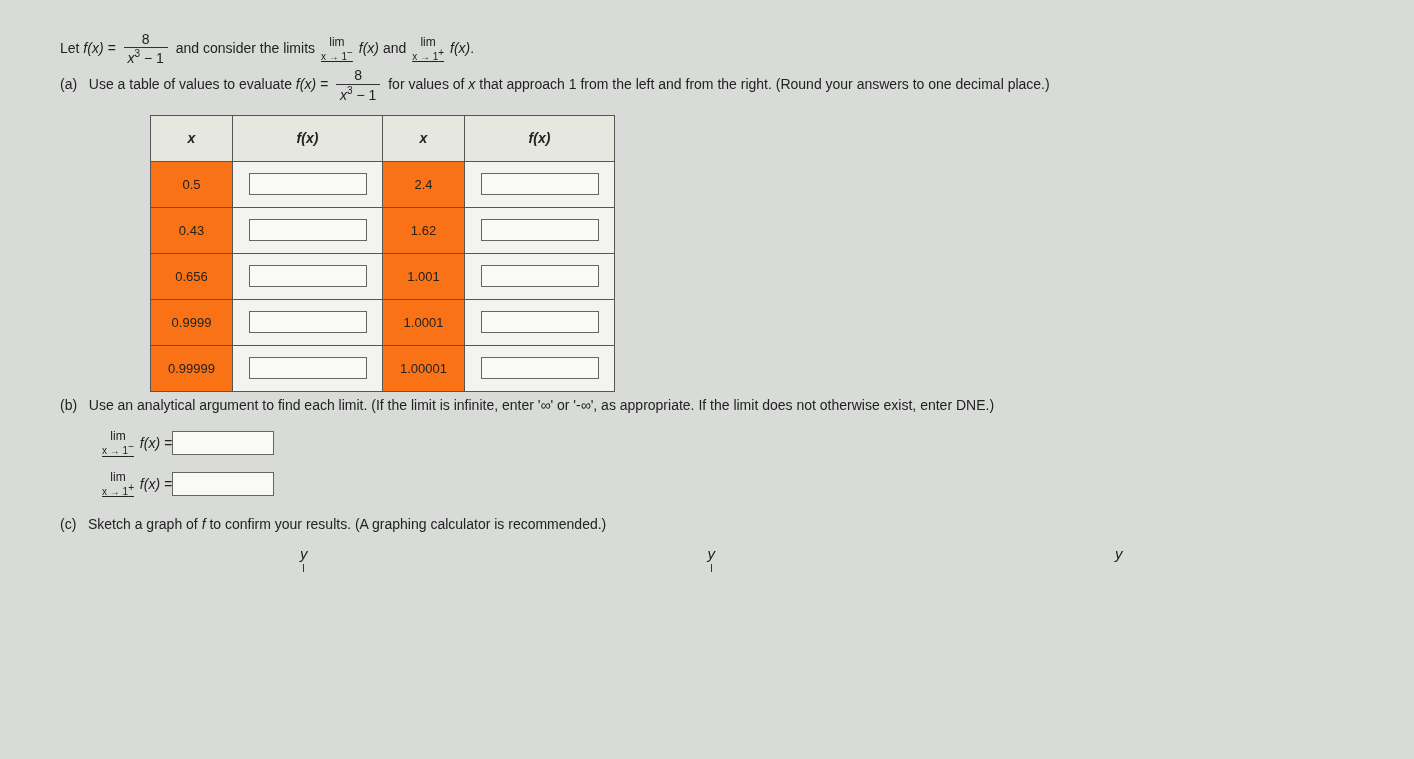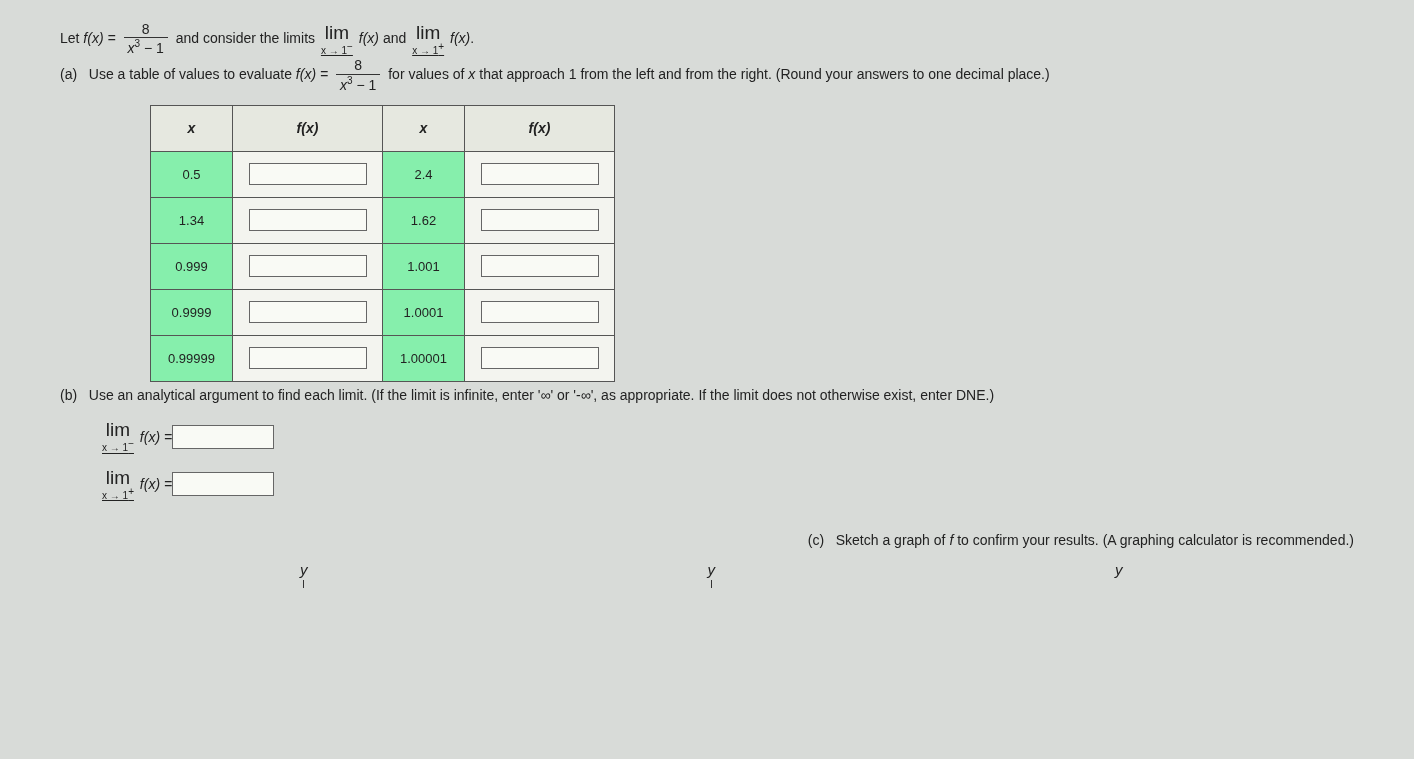--- a/index.html
+++ b/index.html
@@ -8,21 +8,21 @@
     padding: 0;
     background: #d8dbd8;
     font-family: Verdana, Arial, sans-serif;
     font-size: 14px;
     color: #222;
     width: 1414px;
     height: 759px;
     overflow: hidden;
   }
   .page {
-    padding: 22px 60px 0 60px;
+    padding: 32px 60px 0 60px;
   }
   .linebox {
     line-height: 1.6;
   }
   .frac {
     display: inline-block;
     vertical-align: middle;
     text-align: center;
     margin: 0 4px;
     font-size: 14px;
@@ -30,41 +30,41 @@
   }
   .frac .num { display: block; border-bottom: 1px solid #333; padding: 0 4px; }
   .frac .den { display: block; padding: 0 4px; }
   .lim {
     display: inline-block;
     vertical-align: middle;
     text-align: center;
     margin: 0 2px;
     line-height: 1.0;
   }
-  .lim .top { display: block; font-size: 19px;}
+  .lim .top { display: block; font-size: 12px;}
   .lim .bot { display: block; font-size: 10px; text-decoration: underline; }
   .sup { font-size: 10px; vertical-align: super;}
   .ital { font-style: italic; }
   .part-label { margin-top: 2px; margin-bottom: 10px; }
   table.valtable {
     border-collapse: collapse;
     margin-left: 90px;
     margin-top: 12px;
   }
   table.valtable th, table.valtable td {
     border: 1px solid #555;
     text-align: center;
     height: 46px;
   }
   table.valtable th {
     background: #e6e8e0;
     font-weight: bold;
     font-style: italic;
   }
-  table.valtable td.xcol { width: 82px; background: #86efac; font-size:13px;}
+  table.valtable td.xcol { width: 82px; background: #f97316; font-size:13px;}
   table.valtable th.xcol { width: 82px;}
   table.valtable td.fxcol { width: 150px; background: #f3f4ef;}
   table.valtable th.fxcol { width: 150px;}
   .answer-input {
     display: inline-block;
     width: 118px;
     height: 22px;
     border: 1px solid #666;
     background: #f9faf5;
     vertical-align: middle;
@@ -143,27 +143,27 @@
       </tr>
     </thead>
     <tbody id="table-body">
         <tr>
           <td class="xcol">0.5</td>
           <td class="fxcol"><span class="answer-input"></span></td>
           <td class="xcol">2.4</td>
           <td class="fxcol"><span class="answer-input"></span></td>
         </tr>
         <tr>
-          <td class="xcol">1.34</td>
+          <td class="xcol">0.43</td>
           <td class="fxcol"><span class="answer-input"></span></td>
           <td class="xcol">1.62</td>
           <td class="fxcol"><span class="answer-input"></span></td>
         </tr>
         <tr>
-          <td class="xcol">0.999</td>
+          <td class="xcol">0.656</td>
           <td class="fxcol"><span class="answer-input"></span></td>
           <td class="xcol">1.001</td>
           <td class="fxcol"><span class="answer-input"></span></td>
         </tr>
         <tr>
           <td class="xcol">0.9999</td>
           <td class="fxcol"><span class="answer-input"></span></td>
           <td class="xcol">1.0001</td>
           <td class="fxcol"><span class="answer-input"></span></td>
         </tr>
@@ -193,21 +193,21 @@
     <div class="limit-row">
       <span class="lim">
         <span class="top">lim</span>
         <span class="bot"><span>x → 1</span><span class="sup">+</span></span>
       </span>
       &nbsp;<span class="ital">f(x) = </span>
       <span class="answer-input-sm"></span>
     </div>
   </div>
 
-  <div class="part-label linebox" style="margin-top:28px;text-align:right;">
+  <div class="part-label linebox" style="margin-top:16px;">
     <span>(c)</span>&nbsp;&nbsp;
     <span>Sketch a graph of </span>
     <span class="ital">f</span>
     <span> to confirm your results. (A graphing calculator is recommended.)</span>
   </div>
 
   <div class="graph-row">
     <div class="axis-frag">
       <span class="gy">y</span>
       <span class="axis-tick"></span>

